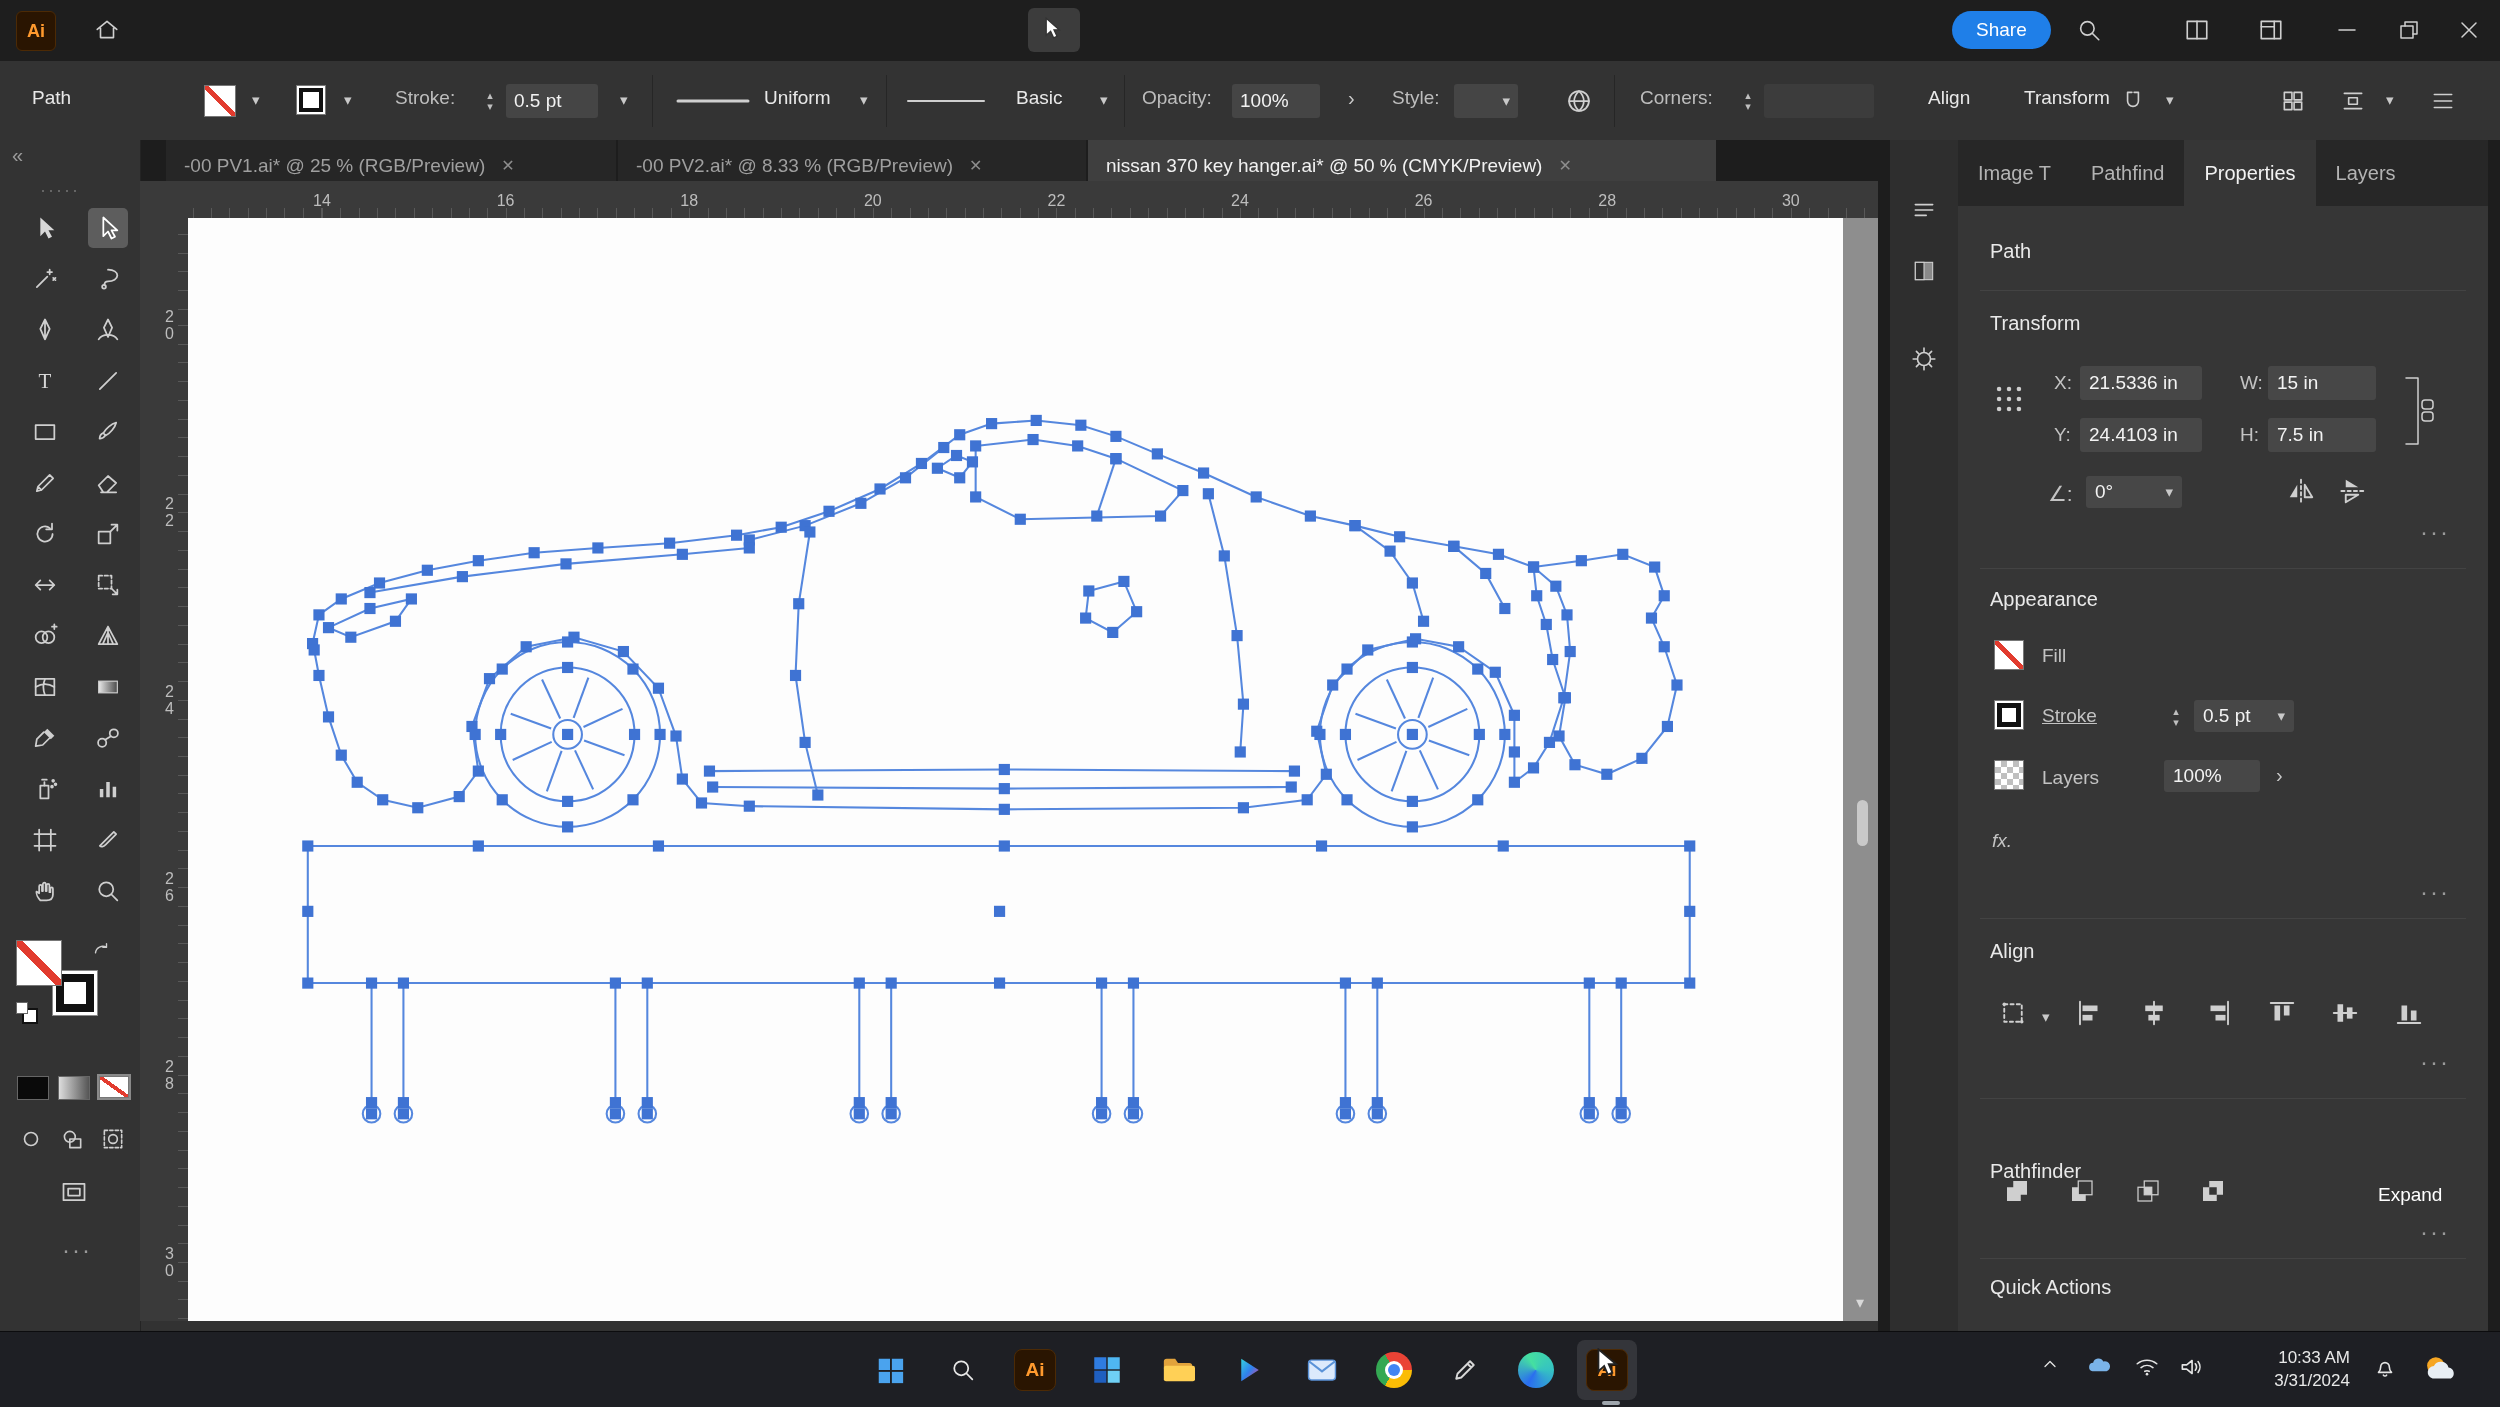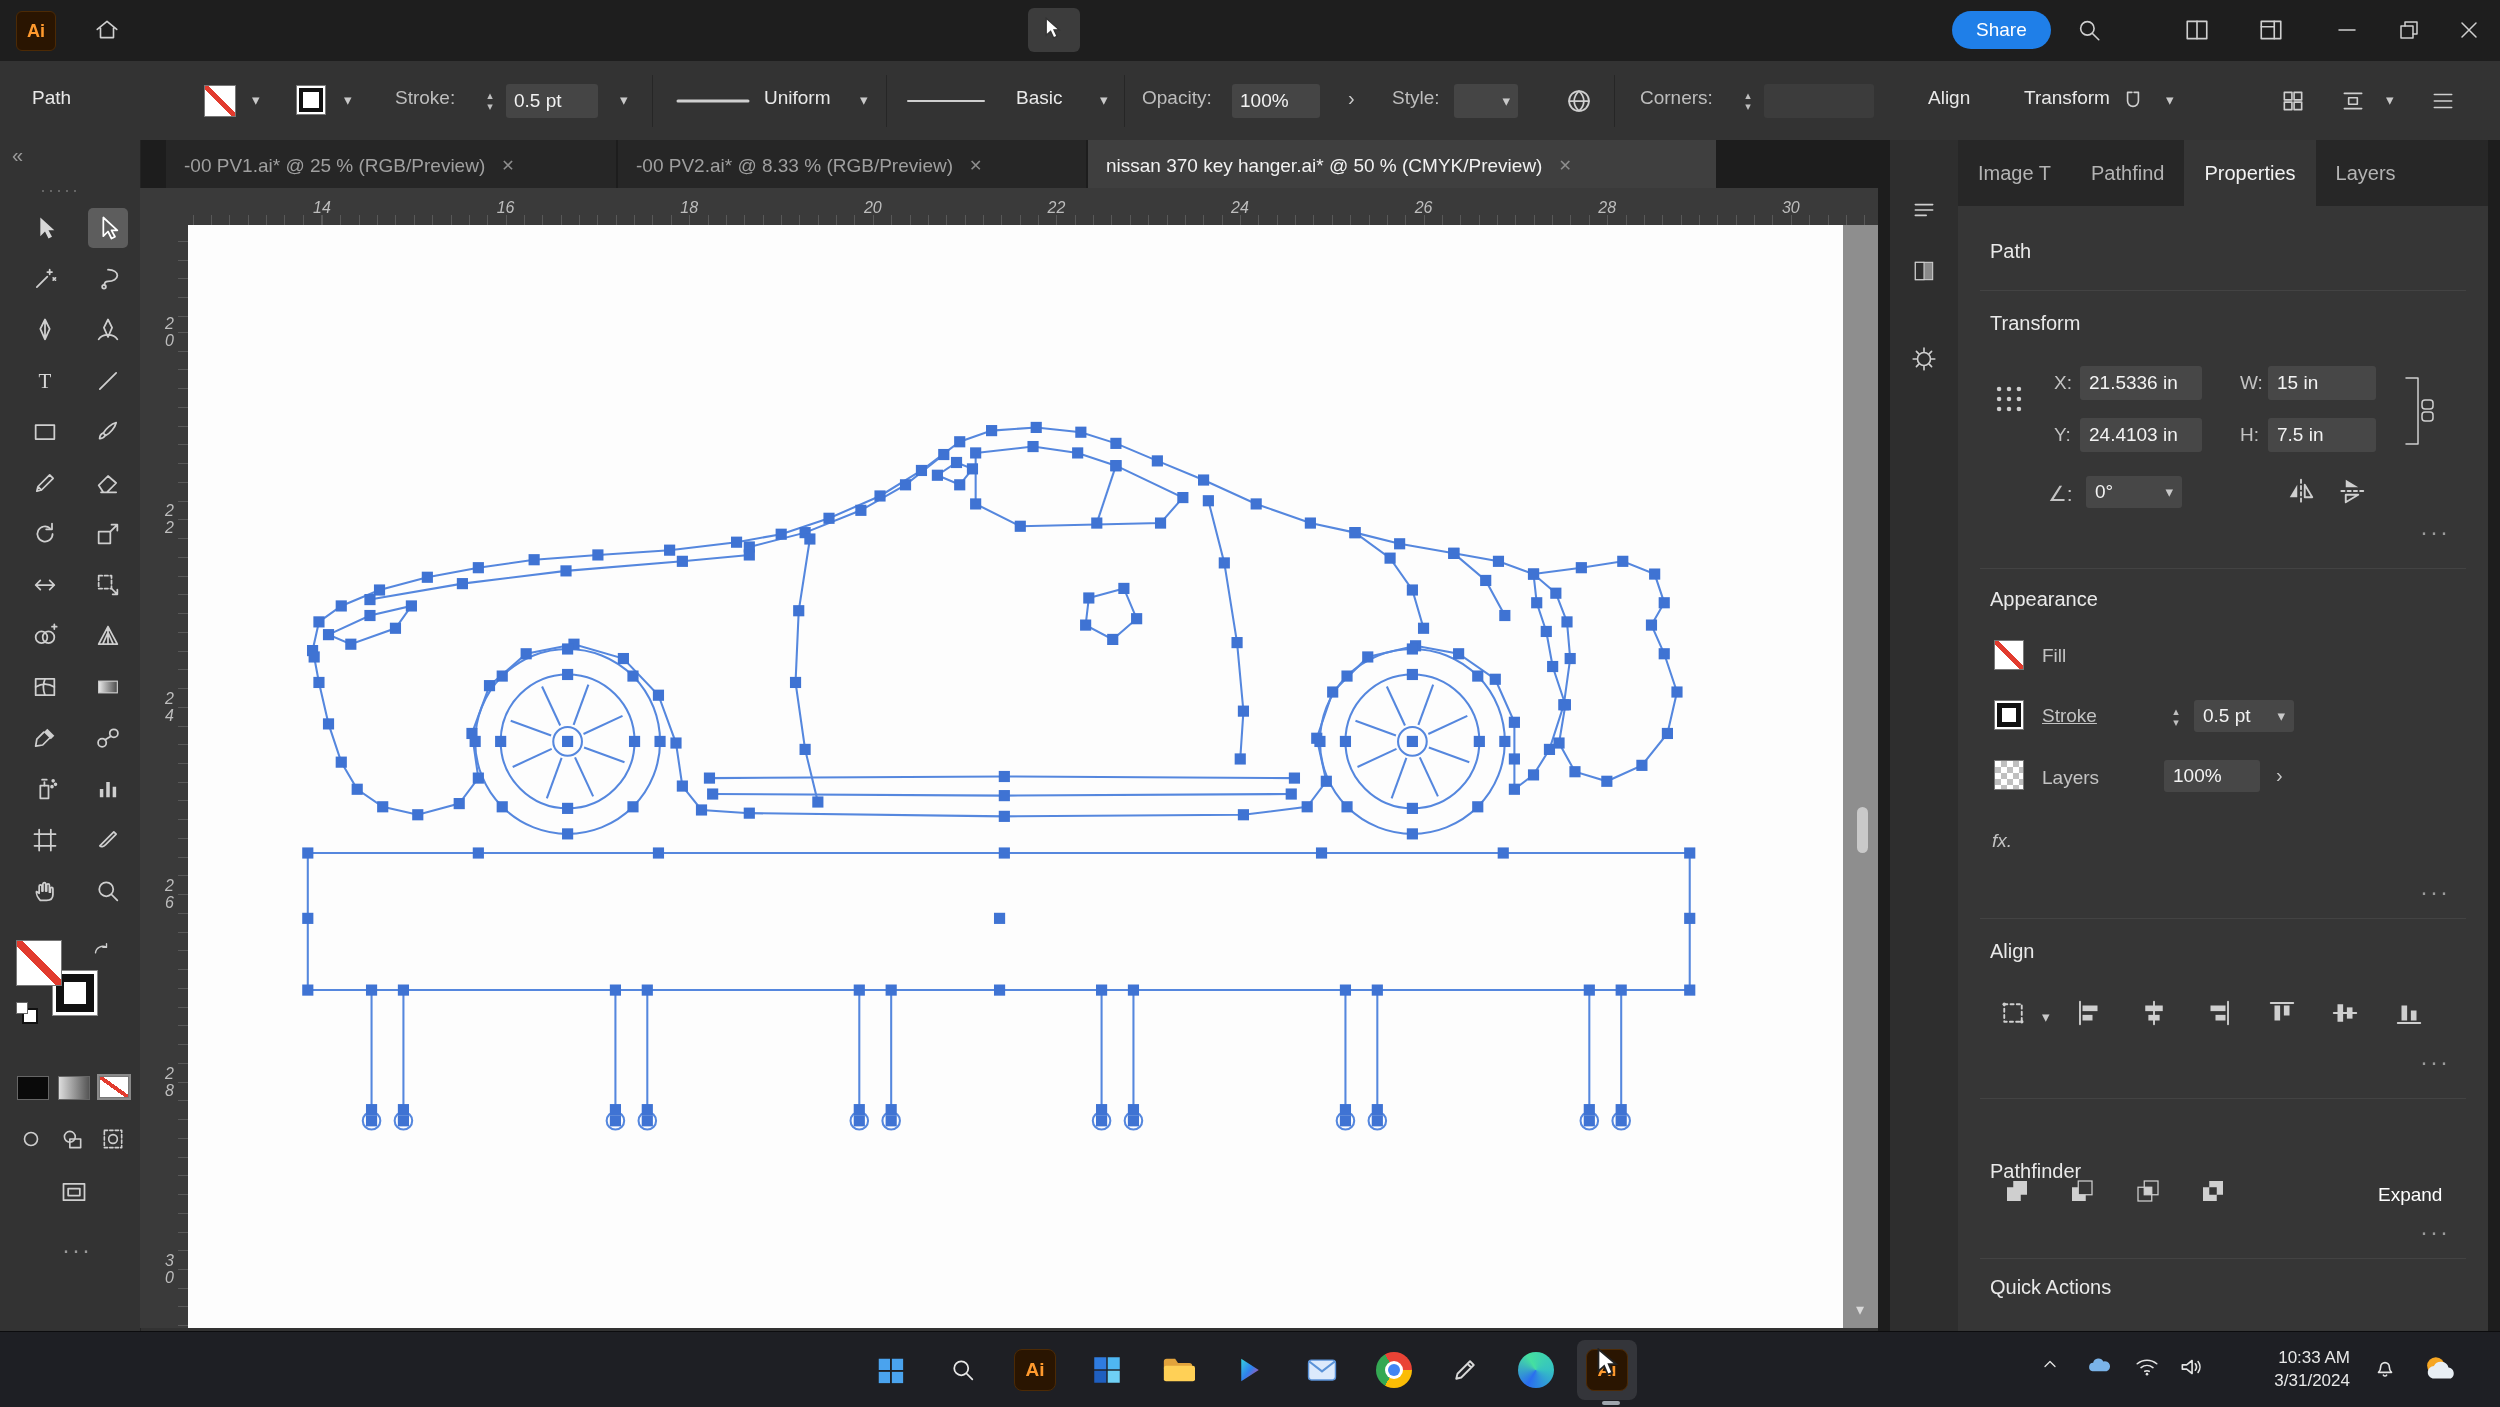--- a/index.html
+++ b/index.html
@@ -26,21 +26,21 @@
   #tabbar{left:140px;top:140px;width:1738px;height:51px;background:#1d1d1d;display:flex;align-items:stretch;padding-left:26px;box-sizing:border-box;}
   .doc-tab{display:flex;align-items:center;background:#262626;color:#9f9f9f;font-size:19px;padding:0 18px;margin-right:2px;box-sizing:border-box;white-space:nowrap;overflow:hidden;}
   .doc-tab.active{background:#3f3f3f;color:#f1f1f1;}
   .tab-close{margin-left:16px;color:#8d8d8d;font-size:16px;}
   
   #left-dock{left:0;top:140px;width:140px;height:1191px;background:#333333;border-right:1px solid #242424;}
   .tool{position:absolute;width:40px;height:40px;display:flex;align-items:center;justify-content:center;border-radius:5px;}
   .tool.active{background:#5d5d5d;}
   svg.icon{stroke:#cfcfcf;fill:none;stroke-width:1.5;stroke-linecap:round;stroke-linejoin:round;}
   
-  #canvas{left:140px;top:188px;width:1738px;height:1140px;background:#c2410c;font-style:italic;}
+  #canvas{left:140px;top:181px;width:1738px;height:1140px;background:#c2410c;}
   #ruler-corner{left:0;top:0;width:48px;height:37px;background:#3a3a3a;border-right:1px solid #2a2a2a;border-bottom:1px solid #2a2a2a;}
   #ruler-h{left:48px;top:0;width:1690px;height:37px;background:#3a3a3a;border-bottom:1px solid #2a2a2a;overflow:hidden;}
   #ruler-h .ticks{position:absolute;left:0;bottom:0;width:100%;height:10px;
      background:repeating-linear-gradient(90deg,#585858 0 1px,transparent 1px 18.36px);background-position-x:134px;}
   .hnum{position:absolute;bottom:8px;transform:translateX(-50%);font-size:16px;color:#bdbdbd;}
   #ruler-v{left:0;top:37px;width:48px;height:1103px;background:#3a3a3a;border-right:1px solid #2a2a2a;overflow:hidden;}
   #ruler-v .ticks{position:absolute;top:0;right:0;width:10px;height:100%;
      background:repeating-linear-gradient(180deg,#585858 0 1px,transparent 1px 18.74px);background-position-y:107px;}
   .vnum{position:absolute;right:14px;transform:translateY(-50%);font-size:16px;line-height:17px;color:#bdbdbd;white-space:pre;text-align:center;}
   #artboard{left:48px;top:37px;width:1655px;height:1103px;background:#fdfdfd;}

